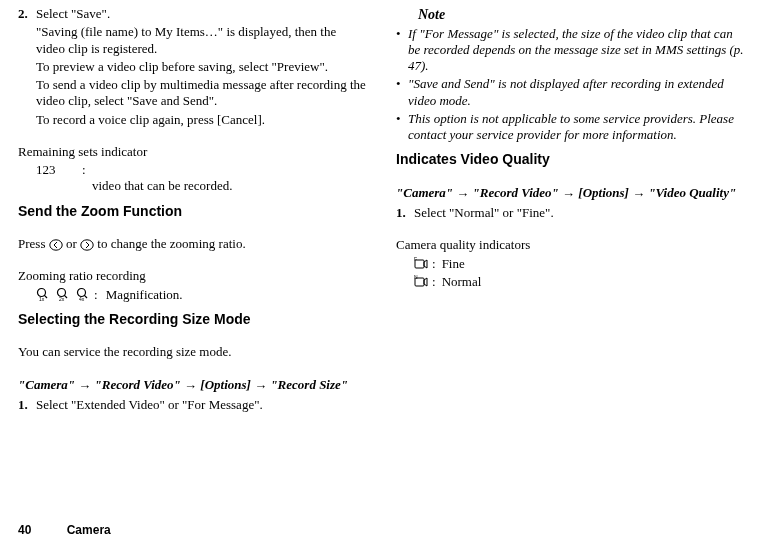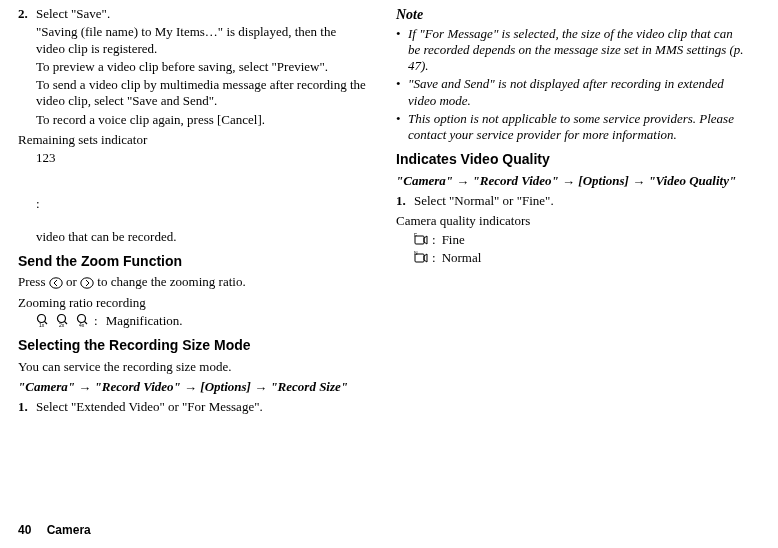--- a/index.html
+++ b/index.html
@@ -39,37 +39,38 @@
     font-weight: bold;
   }
   .numbody {
     flex: 1 1 auto;
   }
   .bodypara {
     margin-left: 18px;
     margin-top: 2px;
   }
   .para {
-    margin-top: 4px;
+    margin-top: 16px;
   }
   .hdr-sub {
     font-family: Arial, Helvetica, sans-serif;
     font-weight: bold;
     font-size: 14px;
     margin-top: 8px;
   }
   .hdr-note {
     font-family: "Times New Roman", serif;
     font-style: italic;
     font-weight: bold;
     font-size: 14px;
+    margin-left: 22px;
   }
   .indent-def {
     display: flex;
-    flex-direction: column;
+    flex-direction: row;
     margin-left: 18px;
     margin-top: 2px;
     font-family: Liberation Serif, serif;
   }
   .defkey {
     width: 70px;
     flex: 0 0 70px;
   }
   .defcolon {
     width: 10px;
@@ -128,21 +129,21 @@
   .qrow .colon { margin: 0 6px 0 4px; }
   .footer {
     position: absolute;
     bottom: 10px;
     left: 18px;
     font-family: Arial, Helvetica, sans-serif;
     font-size: 12px;
     font-weight: bold;
   }
   .footer .pg {
-    margin-right: 12px;
+    margin-right: 32px;
     text-align: right;
   }
 </style>
 </head>
 <body>
 <div class="page">
 
 <div class="cols">
 
   <div class="col">

